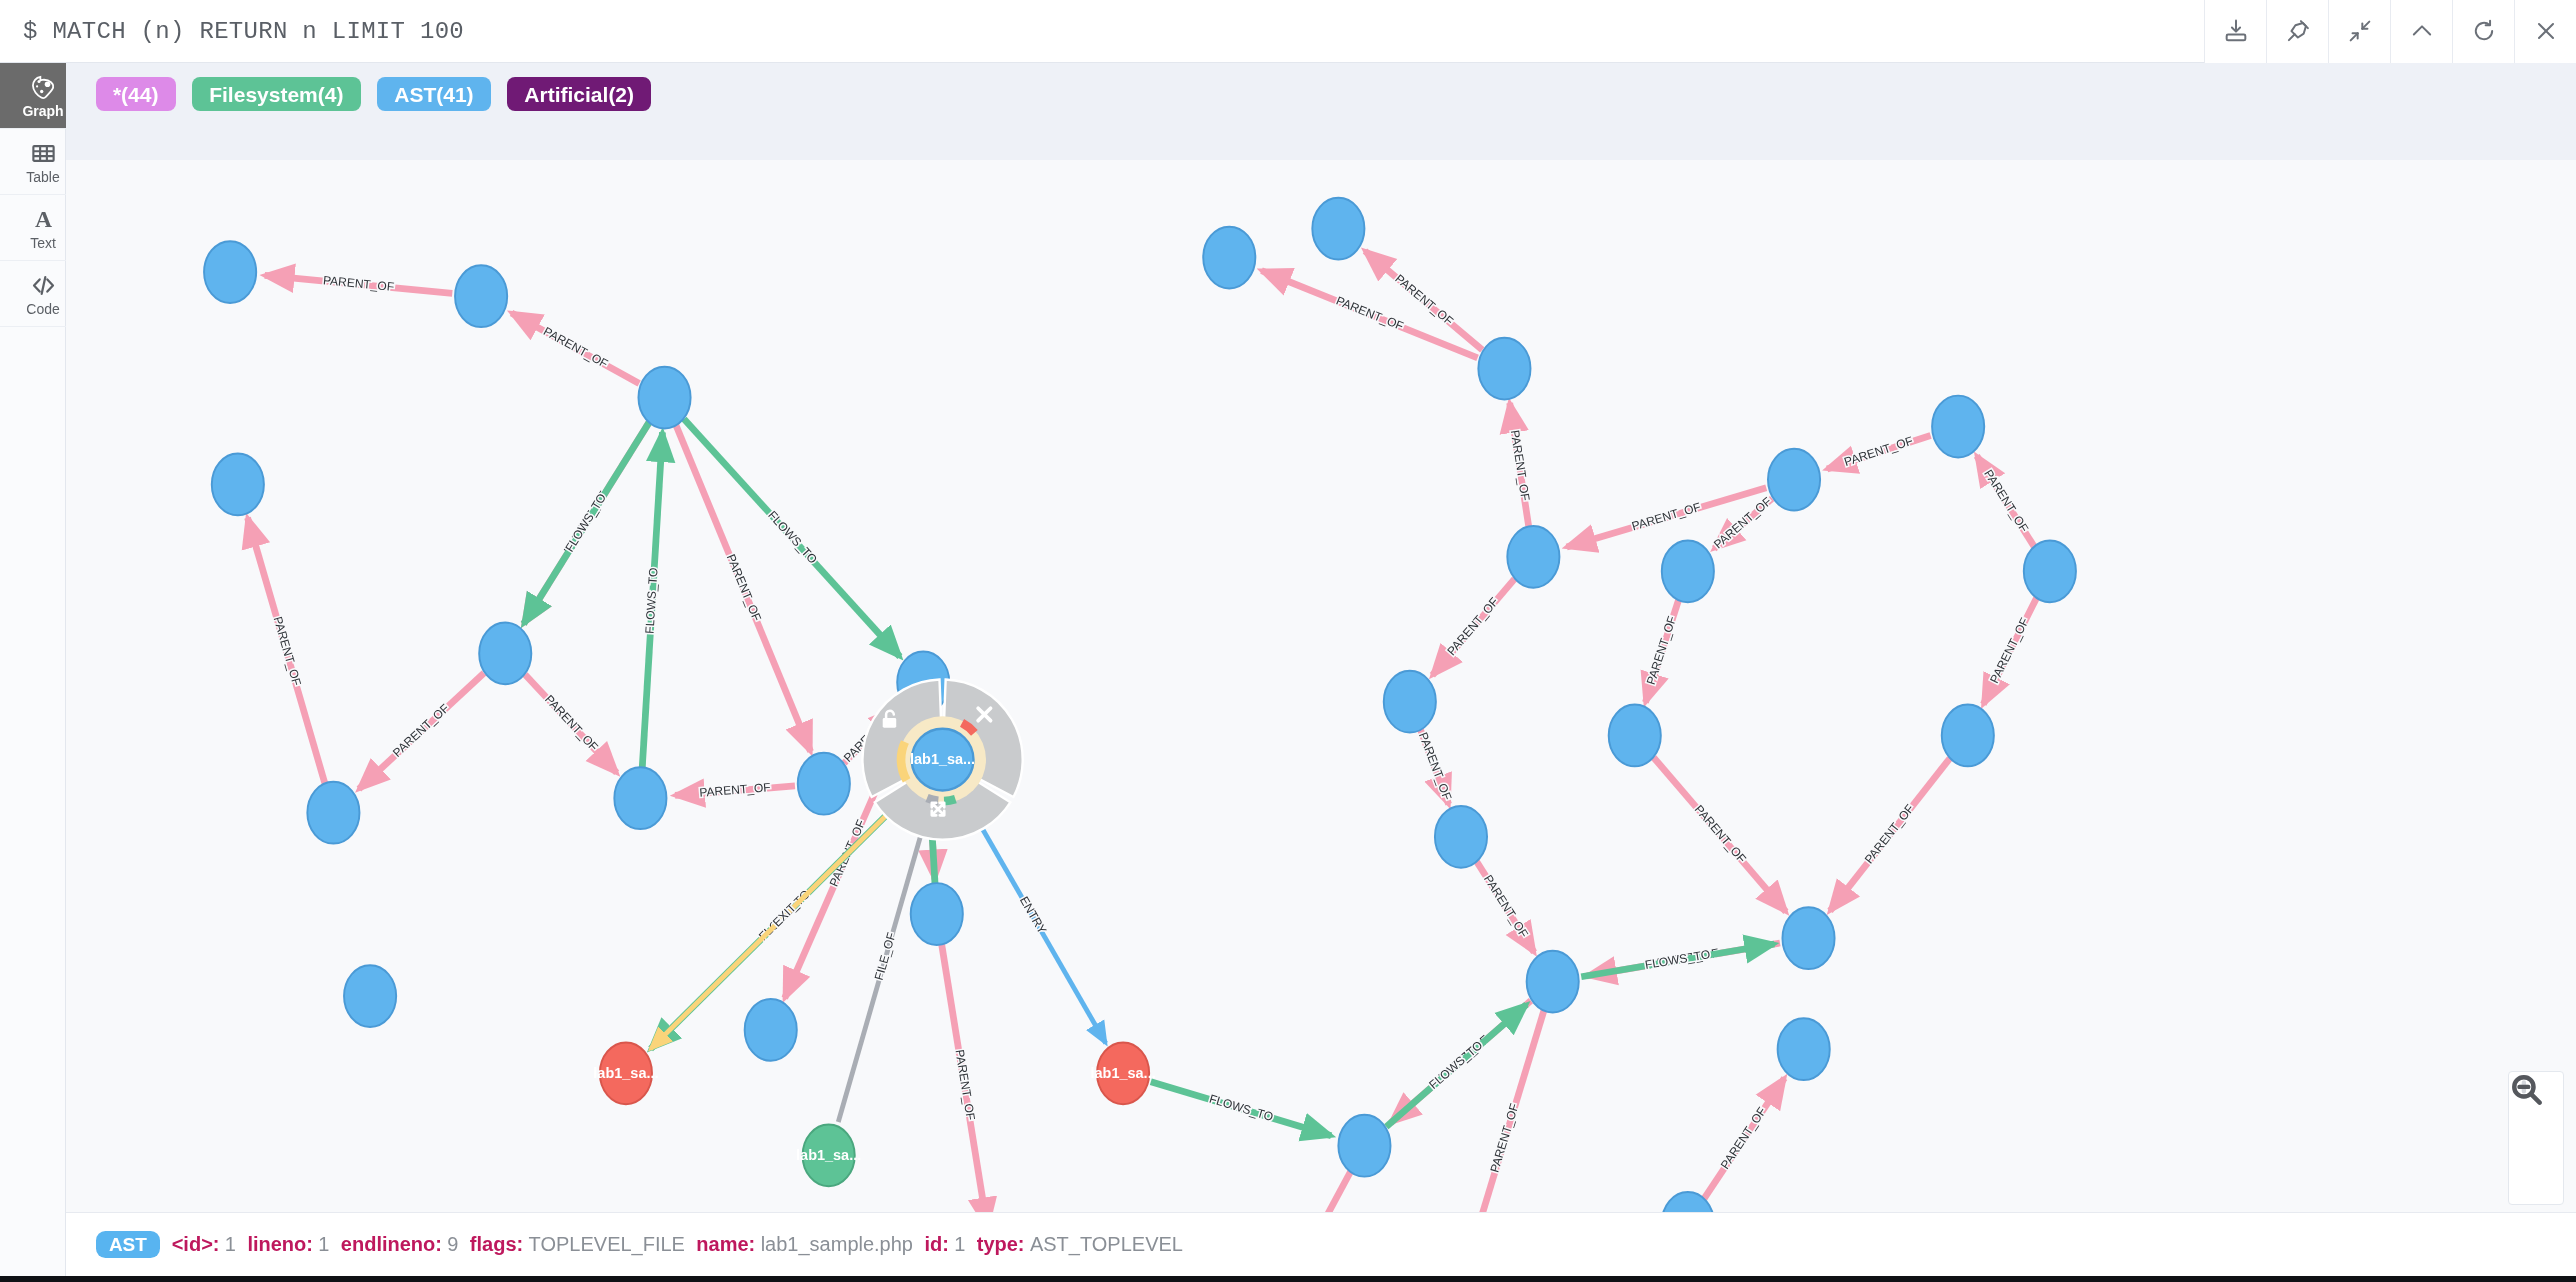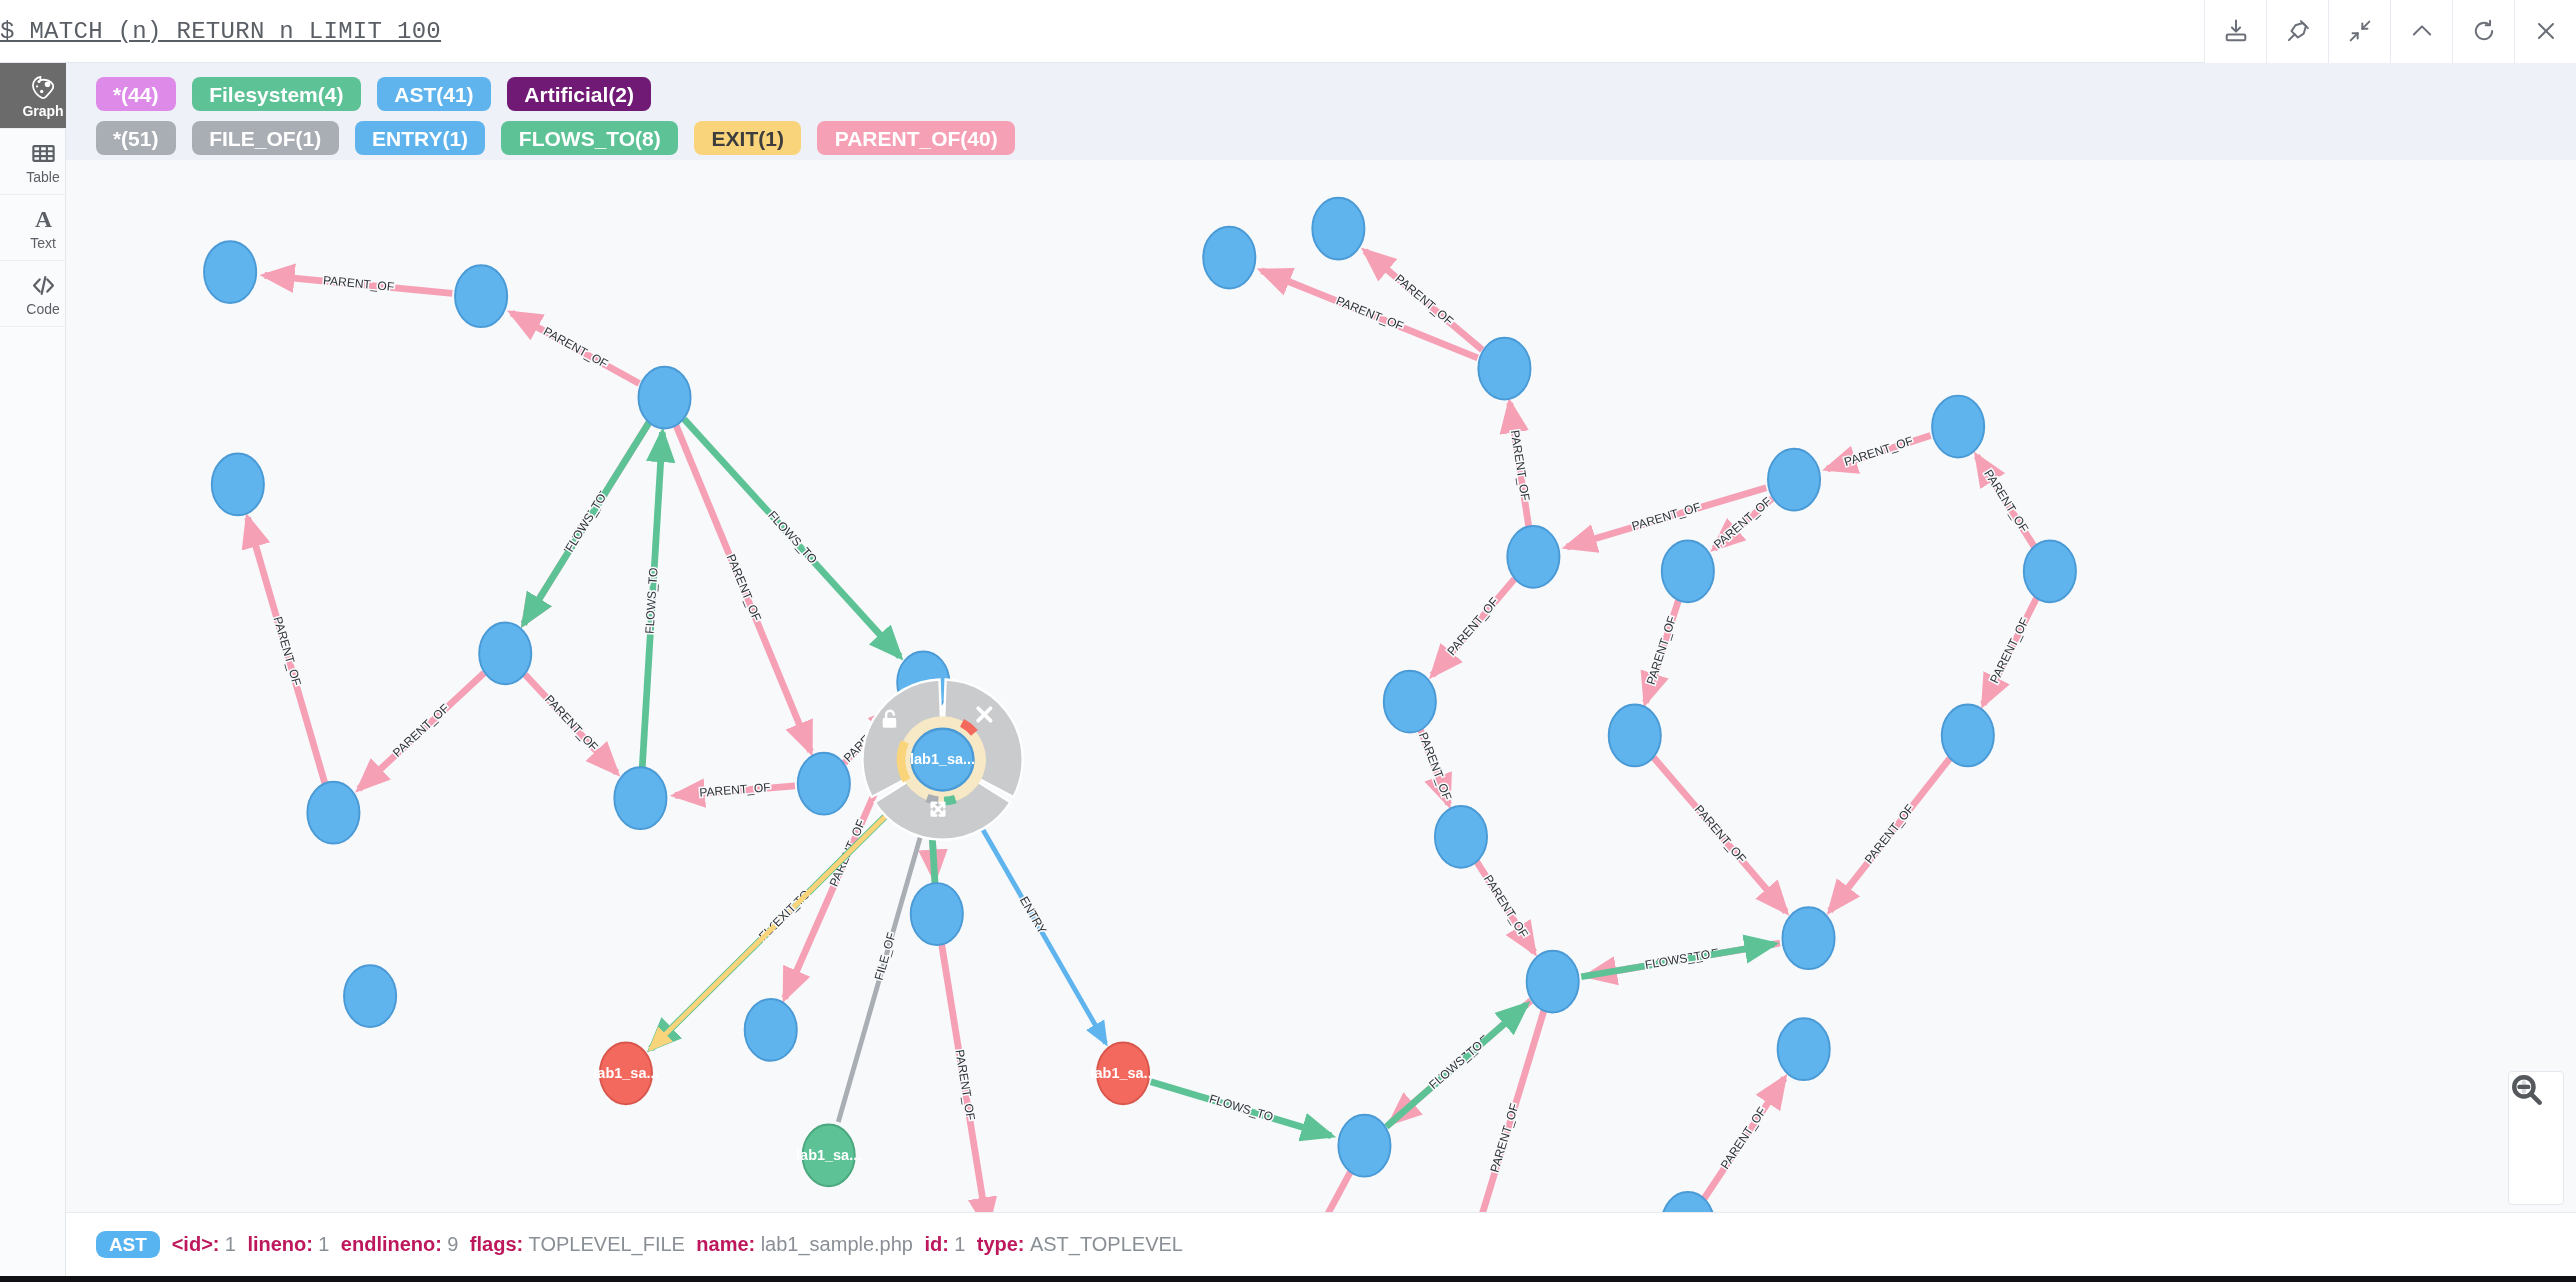--- a/index.html
+++ b/index.html
@@ -11,22 +11,23 @@
   }
   #app { position: relative; width: 2576px; height: 1283px; }
 
   
   .querybar {
     position: absolute; left: 0; top: 0; width: 2576px; height: 63px;
     background: #ffffff; border-bottom: 0.7px solid #e3e7ee;
     display: flex; align-items: center;
   }
   .query-text {
+    margin-left: 23px;
     font-family: "Liberation Mono", "DejaVu Sans Mono", monospace;
-    font-size: 24px; color: #5a5f66; letter-spacing: 0.3px; white-space: pre; text-decoration: underline;
+    font-size: 24px; color: #5a5f66; letter-spacing: 0.3px; white-space: pre;
   }
   .tb-group { margin-left: auto; display: flex; height: 63px; align-items: stretch; }
   .tb-btn {
     width: 62px; display: flex; align-items: center; justify-content: center;
     border-left: 0.7px solid #e8ebf1; cursor: pointer; background: #fff;
   }
   .tb-btn svg { width: 28px; height: 28px; stroke: #6b7078; stroke-width: 1.7;
                 fill: none; stroke-linecap: round; stroke-linejoin: round; }
 
   
@@ -189,28 +190,20 @@
       <span class="rail-lbl">Code</span>
     </div>
   </div>
 
   <div class="chips">
     <div class="chip-row">
       <span class="chip" style="background:#dd8ae8">*(44)</span>
       <span class="chip" style="background:#5dc396">Filesystem(4)</span>
       <span class="chip" style="background:#5fb4ee">AST(41)</span>
       <span class="chip" style="background:#701a75">Artificial(2)</span>
-    </div>
-    <div class="chip-row">
-      <span class="chip" style="background:#a9adb4">*(51)</span>
-      <span class="chip" style="background:#a9adb4">FILE_OF(1)</span>
-      <span class="chip" style="background:#5fb4ee">ENTRY(1)</span>
-      <span class="chip" style="background:#5dc396">FLOWS_TO(8)</span>
-      <span class="chip" style="background:#fad47a;color:#3d3d3d">EXIT(1)</span>
-      <span class="chip" style="background:#f5a0b5">PARENT_OF(40)</span>
     </div>
   </div>
 
   <div class="canvas">
     <svg id="gsvg" width="2510" height="1064" viewBox="0 0 2600 1100">
       <defs>
         <marker id="ahP" viewBox="0 0 10 10" refX="8.5" refY="5" markerWidth="5.2" markerHeight="5.2" orient="auto-start-reverse">
           <path d="M0 0.8 L10 5 L0 9.2 Z" fill="#f5a0b5"></path>
         </marker>
         <marker id="ahF" viewBox="0 0 10 10" refX="8.5" refY="5" markerWidth="5.2" markerHeight="5.2" orient="auto-start-reverse">

